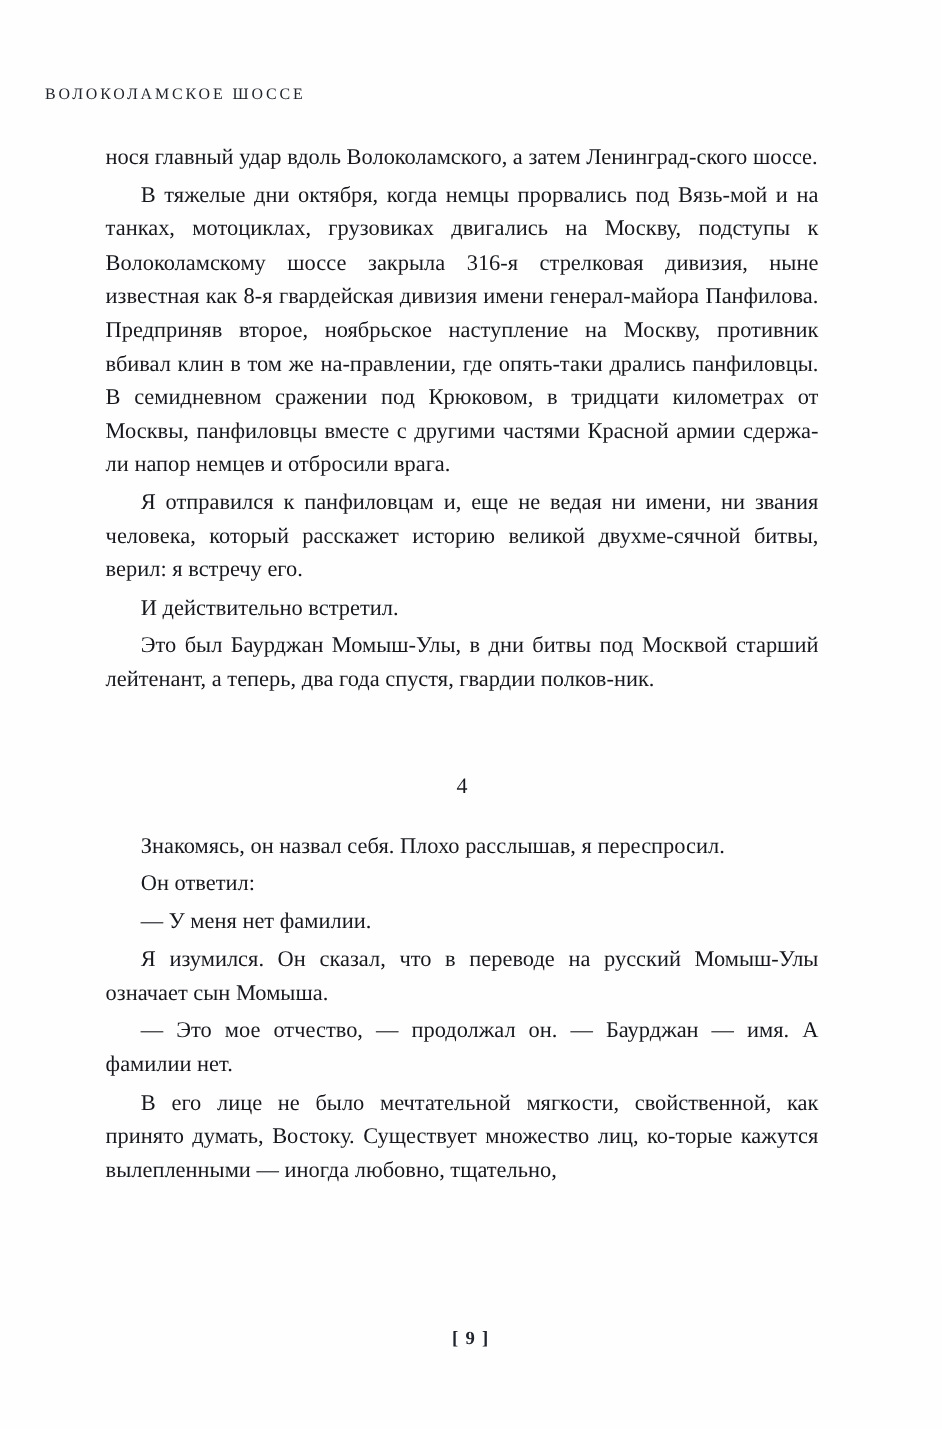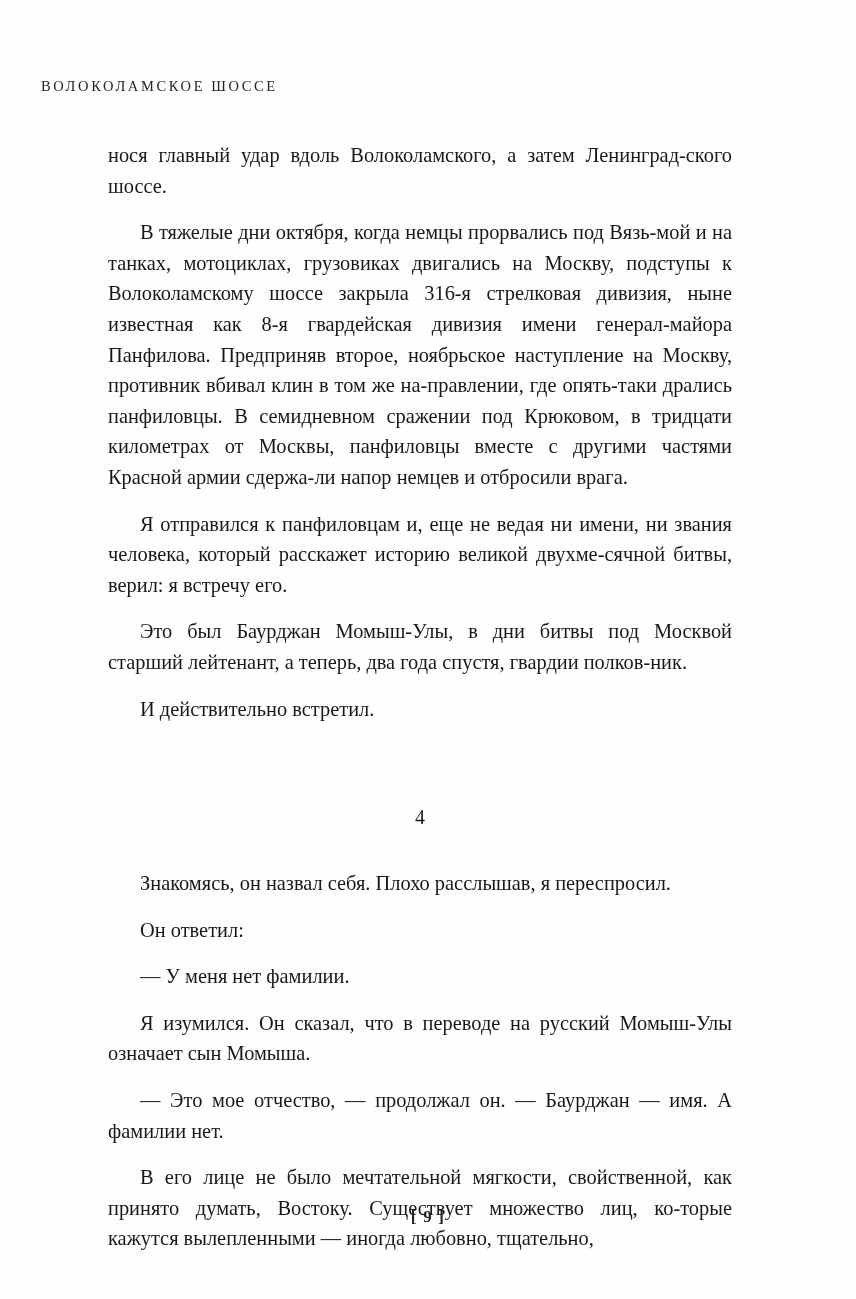--- a/index.html
+++ b/index.html
@@ -35,21 +35,21 @@
     font-weight: 400;
     margin-left: 41px;
   }
   .text-block {
     position: absolute;
     left: 92px;
     top: 124px;
     width: 656px;
   }
   p.body-par {
-    margin: 16px;
+    margin: 4px;
     font-size: 20.4px;
     line-height: 30.6px;
     text-align: justify;
     text-justify: inter-word;
     color: #16181d;
     hyphens: manual;
   }
   p.body-par.indent {
     text-indent: 32px;
   }
@@ -86,22 +86,22 @@
 
 <div class="page">
 
   <div class="running-head">Волоколамское шоссе</div>
 
   <div class="text-block">
 
     <p class="body-par noindent">ноcя главный удар вдоль Волоколамского, а затем Ленинград-ского шоссе.</p>
     <p class="body-par indent">В тяжелые дни октября, когда немцы прорвались под Вязь-мой и на танках, мотоциклах, грузовиках двигались на Москву, подступы к Волоколамскому шоссе закрыла 316-я стрелковая дивизия, ныне известная как 8-я гвардейская дивизия имени генерал-майора Панфилова. Предприняв второе, ноябрьское наступление на Москву, противник вбивал клин в том же на-правлении, где опять-таки дрались панфиловцы. В семидневном сражении под Крюковом, в тридцати километрах от Москвы, панфиловцы вместе с другими частями Красной армии сдержа-ли напор немцев и отбросили врага.</p>
     <p class="body-par indent">Я отправился к панфиловцам и, еще не ведая ни имени, ни звания человека, который расскажет историю великой двухме-сячной битвы, верил: я встречу его.</p>
+    <p class="body-par indent">И действительно встретил.</p>
     <p class="body-par indent">Это был Баурджан Момыш-Улы, в дни битвы под Москвой старший лейтенант, а теперь, два года спустя, гвардии полков-ник.</p>
-    <p class="body-par indent">И действительно встретил.</p>
 
     <div class="gap-before-section"></div>
 
     <p class="section-number">4</p>
 
     <div class="gap-after-section"></div>
 
     <p class="body-par indent">Знакомясь, он назвал себя. Плохо расслышав, я переспросил.</p>
     <p class="body-par indent">Он ответил:</p>
     <p class="body-par indent">— У меня нет фамилии.</p>

